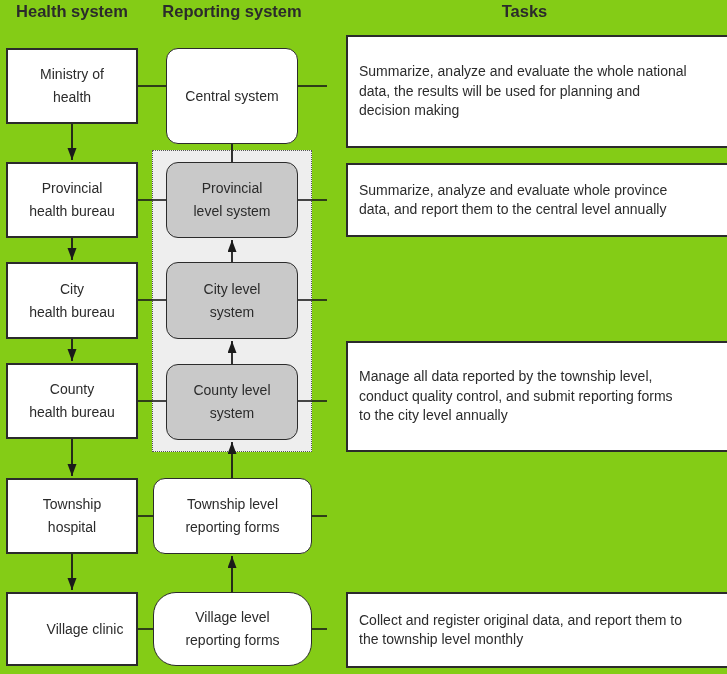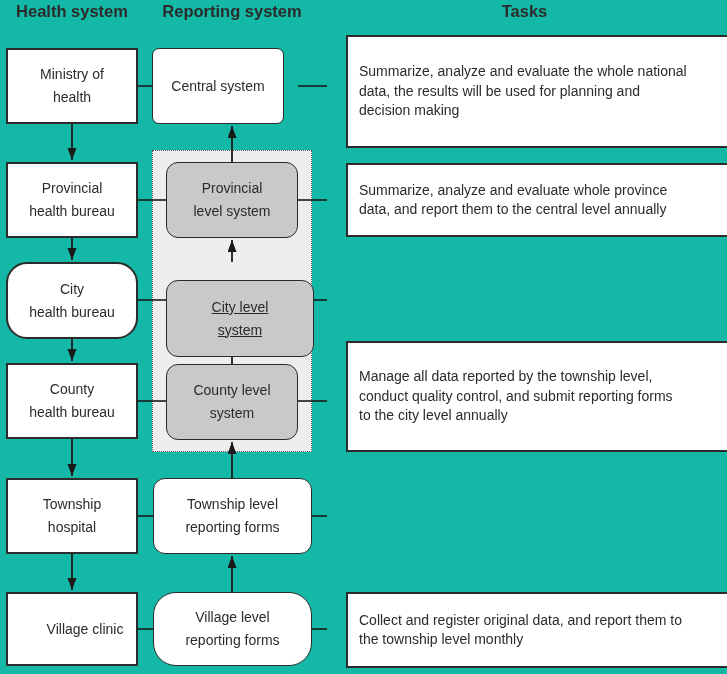--- a/index.html
+++ b/index.html
@@ -1,20 +1,20 @@
 <!DOCTYPE html>
 <html><head>
 <meta charset="utf-8">
 <style>
   html, body { margin: 0; padding: 0; background: #ffffff; }
   .canvas {
     position: relative;
     width: 727px;
     height: 674px;
-    background: #14b8a6;
+    background: #84cc16;
     font-family: "Liberation Sans", sans-serif;
     color: #2b2b2b;
     overflow: hidden;
   }
   .hdr {
     position: absolute;
     top: 2px;
     font-weight: bold;
     font-size: 16.5px;
     text-align: center;
@@ -101,32 +101,32 @@
     <line x1="298" y1="300" x2="327" y2="300" stroke="#1a1a1a" stroke-width="1.6"></line>
     <line x1="298" y1="401" x2="327" y2="401" stroke="#1a1a1a" stroke-width="1.6"></line>
     <line x1="312" y1="516" x2="327" y2="516" stroke="#1a1a1a" stroke-width="1.6"></line>
     <line x1="312" y1="629" x2="327" y2="629" stroke="#1a1a1a" stroke-width="1.6"></line>
   </svg>
 
   <div class="box sq" style="left:6px; top:48px;  width:132px; height:76px;">Ministry of
 health</div>
   <div class="box sq" style="left:6px; top:162px; width:132px; height:76px;">Provincial
 health bureau</div>
-  <div class="box sq" style="left:6px; top:262px; width:132px; height:77px;border-radius:21px;">City
+  <div class="box sq" style="left:6px; top:262px; width:132px; height:77px;">City
 health bureau</div>
   <div class="box sq" style="left:6px; top:363px; width:132px; height:76px;">County
 health bureau</div>
   <div class="box sq" style="left:6px; top:478px; width:132px; height:76px;">Township
 hospital</div>
   <div class="box sq" style="left:6px; top:592px; width:132px; height:74px;padding-left:26px;">Village clinic</div>
 
-  <div class="box rd" style="left:152px; top:48px;  width:132px; height:76px;border-radius:7px;">Central system</div>
+  <div class="box rd" style="left:166px; top:48px;  width:132px; height:96px;">Central system</div>
   <div class="box rd gray" style="left:166px; top:162px; width:132px; height:76px;">Provincial
 level system</div>
-  <div class="box rd gray" style="left:166px; top:280px; width:148px; height:77px;text-decoration:underline;">City level
+  <div class="box rd gray" style="left:166px; top:262px; width:132px; height:77px;">City level
 system</div>
   <div class="box rd gray" style="left:166px; top:364px; width:132px; height:76px;">County level
 system</div>
   <div class="box rd" style="left:153px; top:478px; width:159px; height:76px;">Township level
 reporting forms</div>
   <div class="box rd" style="left:153px; top:592px; width:159px; height:74px;border-radius:23px;">Village level
 reporting forms</div>
 
   <div class="box sq task" style="left:327px; top:35px;  width:395px; height:113px;">Summarize, analyze and evaluate the whole national
 data, the results will be used for planning and

